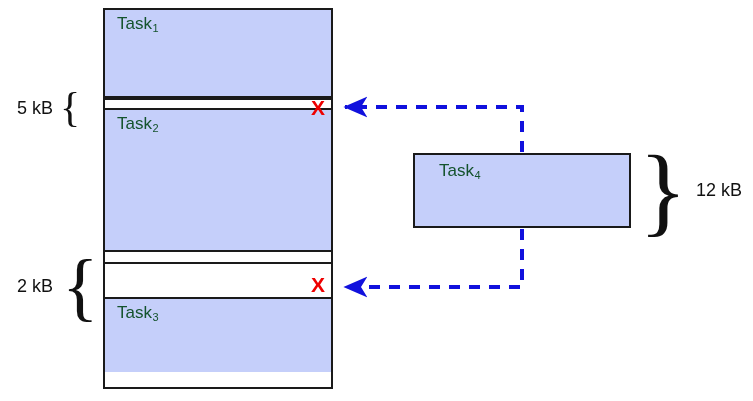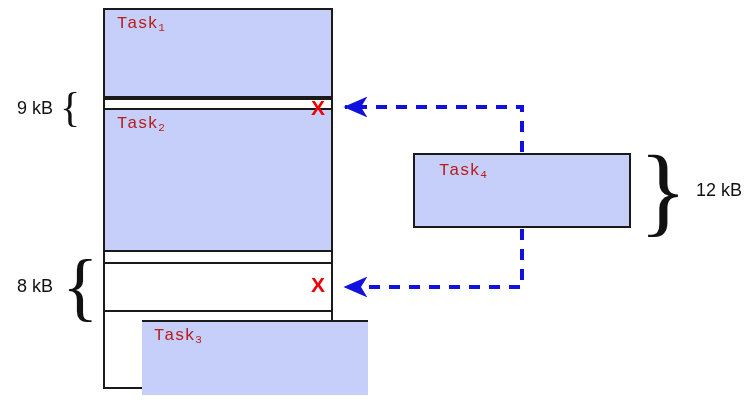--- a/index.html
+++ b/index.html
@@ -35,24 +35,23 @@
     position:absolute; left:0; width:226px;
     box-sizing:border-box;
     background:#ffffff;
     border-top:2px solid #1a1a1a;
     border-bottom:2px solid #1a1a1a;
   }
   .seg-label{
     position:absolute;
     left:12px; top:5px;
     font-size:17px;
-    color:#b91c1c;
+    color:#14532d;
     line-height:1.05;
     white-space:nowrap;
-    font-family:Liberation Mono, monospace;
   }
   .seg-label sub{
     font-size:11px;
     vertical-align:baseline;
     position:relative;
     top:3px;
     left:0.5px;
   }
 
   
@@ -131,39 +130,39 @@
     <div class="mem-hole" style="top:88px;height:20px;"></div>
 
     <div class="mem-seg" style="top:98px;height:144px;">
       <div class="seg-label">
         <span>Task</span><sub>2</sub>
       </div>
     </div>
 
     <div class="mem-hole" style="top:252px;height:50px;"></div>
 
-    <div class="mem-seg last" style="top:310px;height:75px;margin-left:37px;">
+    <div class="mem-seg last" style="top:287px;height:75px;">
       <div class="seg-label">
         <span>Task</span><sub>3</sub>
       </div>
     </div>
 
   </div>
 
   <div class="x-mark" style="left:311px; top:97px;">X</div>
 
   <div class="x-mark" style="left:311px; top:274px;">X</div>
 
   <div class="size-tag" style="left:17px; top:96px; height:24px;">
-    <span class="tag-text">9 kB</span>
+    <span class="tag-text">5 kB</span>
     <span class="brace-left" style="font-size:42px;">{</span>
   </div>
 
   <div class="size-tag" style="left:17px; top:274px; height:24px;">
-    <span class="tag-text">8 kB</span>
+    <span class="tag-text">2 kB</span>
     <span class="brace-left" style="font-size:76px; margin-left:9px;">{</span>
   </div>
 
   <div class="blk" id="task4-box">
     <div class="seg-label">
       <span>Task</span><sub>4</sub>
     </div>
   </div>
 
   <div class="size-tag" id="task4-size">

